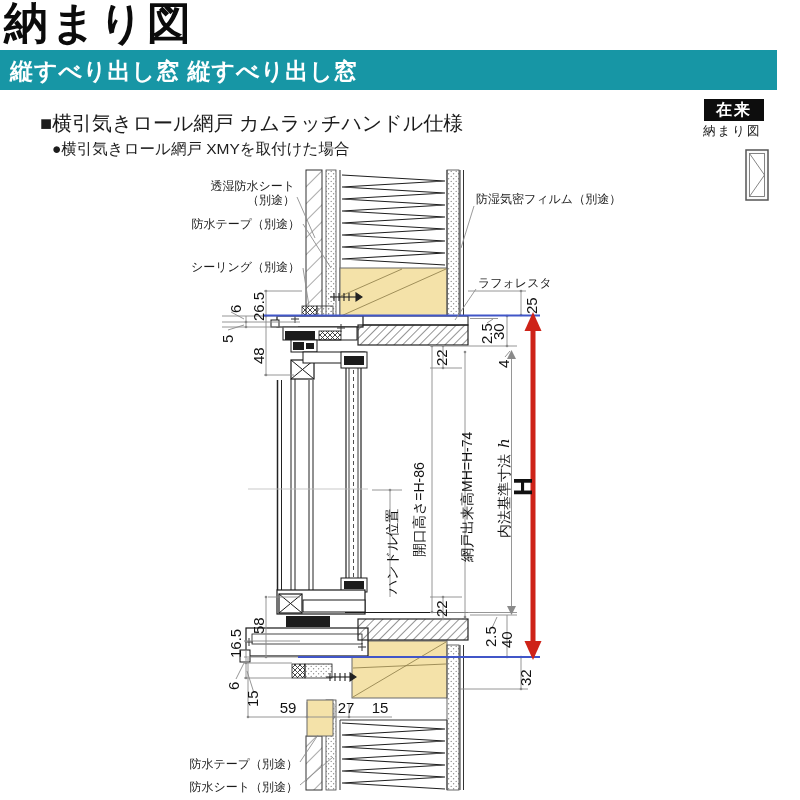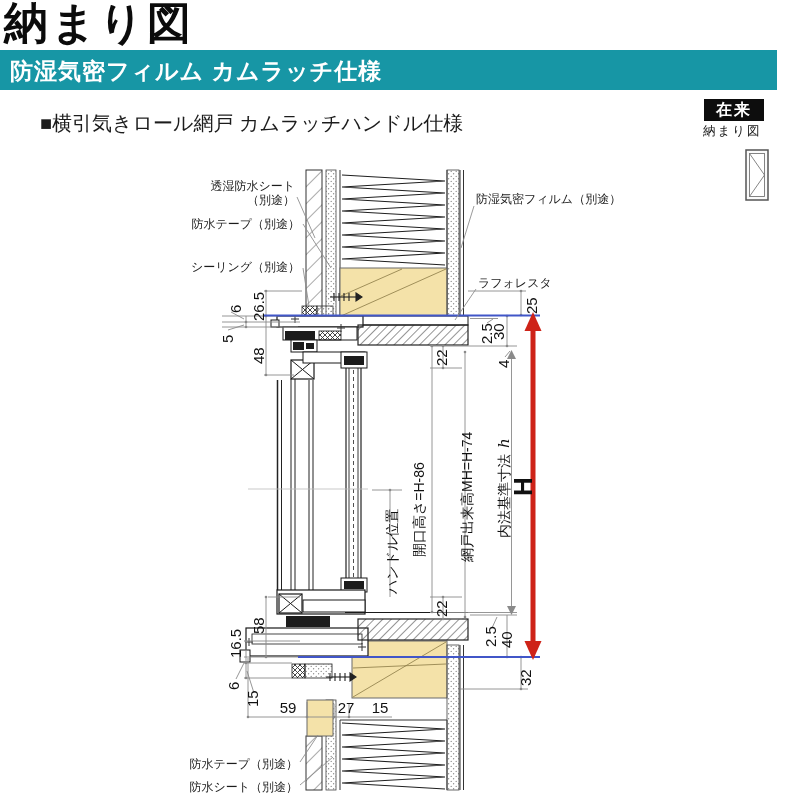--- a/index.html
+++ b/index.html
@@ -23,22 +23,23 @@
   .Hlab{font-size:26px;font-weight:bold;fill:#111;}
   .ital{font-size:15px;font-style:italic;font-family:"DejaVu Serif","Liberation Serif",serif;fill:#111;}
 </style>
 </head>
 <body>
 
 <div id="stage">
 
   <div id="page-title" class="abs">納まり図</div>
   <div id="banner" class="abs"></div>
-  <div id="banner-text" class="abs">防湿気密フィルム カムラッチ仕様</div>
+  <div id="banner-text" class="abs">縦すべり出し窓 縦すべり出し窓</div>
   <div id="spec-heading" class="abs">■横引気きロール網戸 カムラッチハンドル仕様</div>
+  <div id="spec-note" class="abs">●横引気きロール網戸 XMYを取付けた場合</div>
   <div id="zairai-box" class="abs">
     <span>在来</span>
   </div>
   <div id="naikan-label" class="abs">納まり図</div>
 
   <svg width="800" height="800" viewBox="0 0 800 800">
     <defs>
       <pattern id="hatch6" width="6" height="6" patternUnits="userSpaceOnUse" patternTransform="rotate(45)">
         <line x1="0" y1="0" x2="0" y2="6" stroke="#3c3c3c" stroke-width="1.1"></line>
       </pattern>

